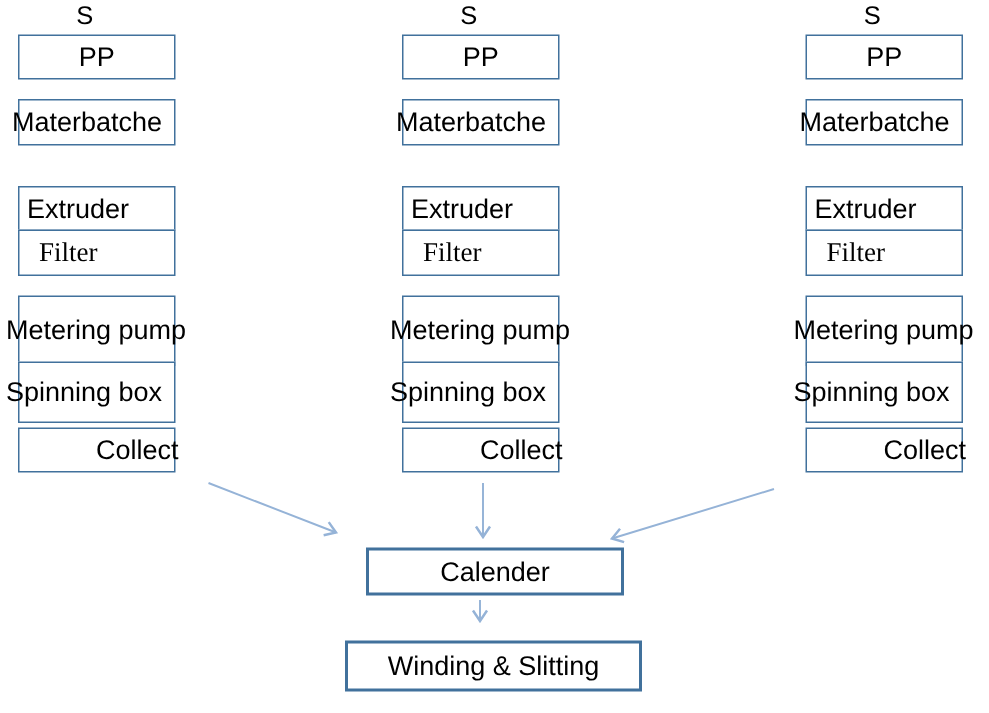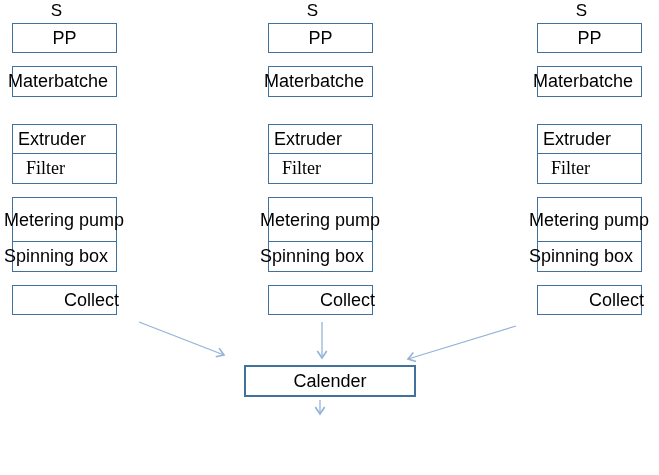--- a/index.html
+++ b/index.html
@@ -52,21 +52,21 @@
     justify-content: flex-start;
     font-size: 18px;
     overflow: visible;
   }
   .node span { display: inline-block; white-space: nowrap; }
   .r0 { top: 23px;  height: 30px; justify-content: center; }
   .r1 { top: 66px;  height: 31px; }
   .r2 { top: 124px; height: 30px; }
   .r3 { top: 153px; height: 31px; font-family: Liberation Serif, serif; }
   .r4 { top: 197px; height: 47px; }
-  .r5 { top: 241px; height: 31px; }
+  .r5 { top: 241px; height: 41px; }
   .r6 { top: 285px; height: 30px; padding-left: 48px; }
   .r1 span { margin-left: -5px; }
   .r2 span { margin-left: 5px; }
   .r3 span { margin-left: 13px; }
   .r4 span { margin-left: -9px; }
   .r5 span { margin-left: -9px; }
   .r6 span { margin-left: 3px; }
   .big-node {
     position: absolute;
     border: 2px solid var(--box-border);
@@ -166,20 +166,23 @@
         <span>Spinning box</span>
       </div>
     <div class="node r6">
         <span>Collect</span>
       </div>
   </div>
 
   <div class="big-node calender-node">
     <span>Calender</span>
   </div>
+  <div class="big-node winding-node">
+    <span>Winding &amp; Slitting</span>
+  </div>
 
   <svg class="arrow-layer" viewBox="0 0 659 475">
     <defs>
       <marker id="oarrow" viewBox="0 0 10 10" refX="7" refY="5" markerWidth="9" markerHeight="9" orient="auto">
         <path class="arrow-head" d="M1,1 L7,5 L1,9" stroke-width="1.4"></path>
       </marker>
     </defs>
     <line class="arrow-line" x1="139" y1="322" x2="224" y2="355" marker-end="url(#oarrow)"></line>
     <line class="arrow-line" x1="322" y1="322" x2="322" y2="358" marker-end="url(#oarrow)"></line>
     <line class="arrow-line" x1="516" y1="326" x2="408" y2="359" marker-end="url(#oarrow)"></line>

